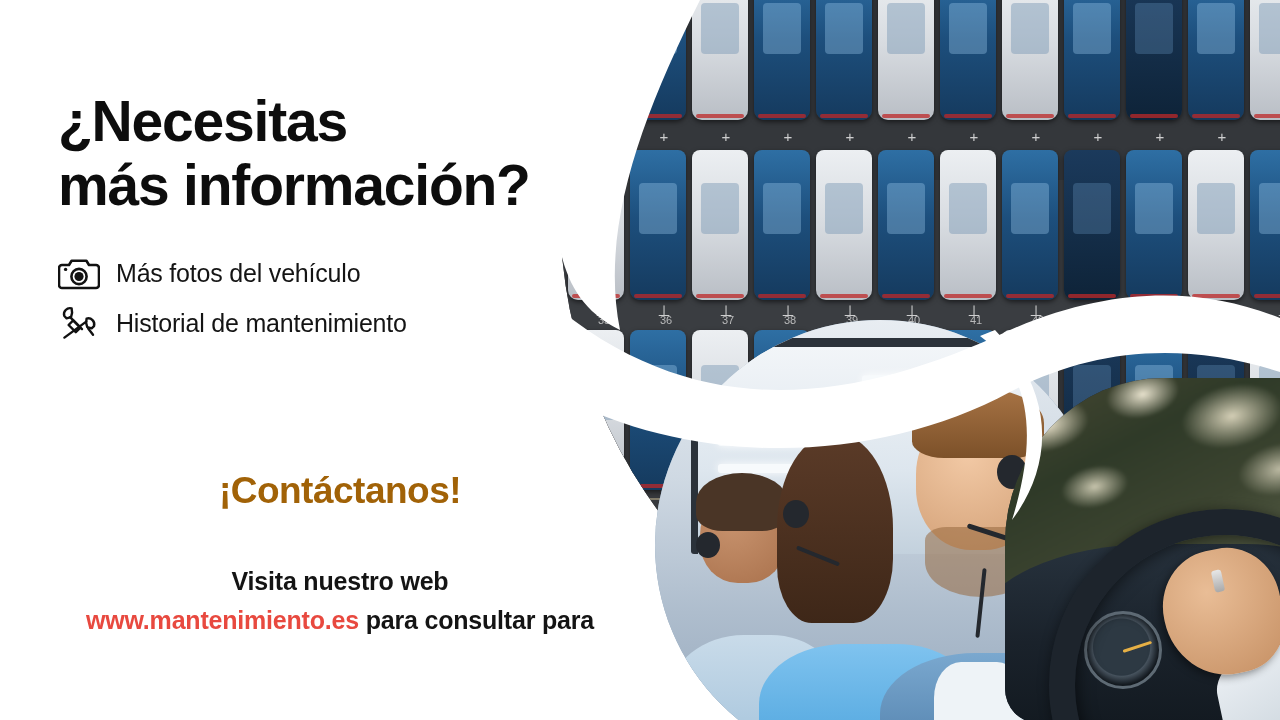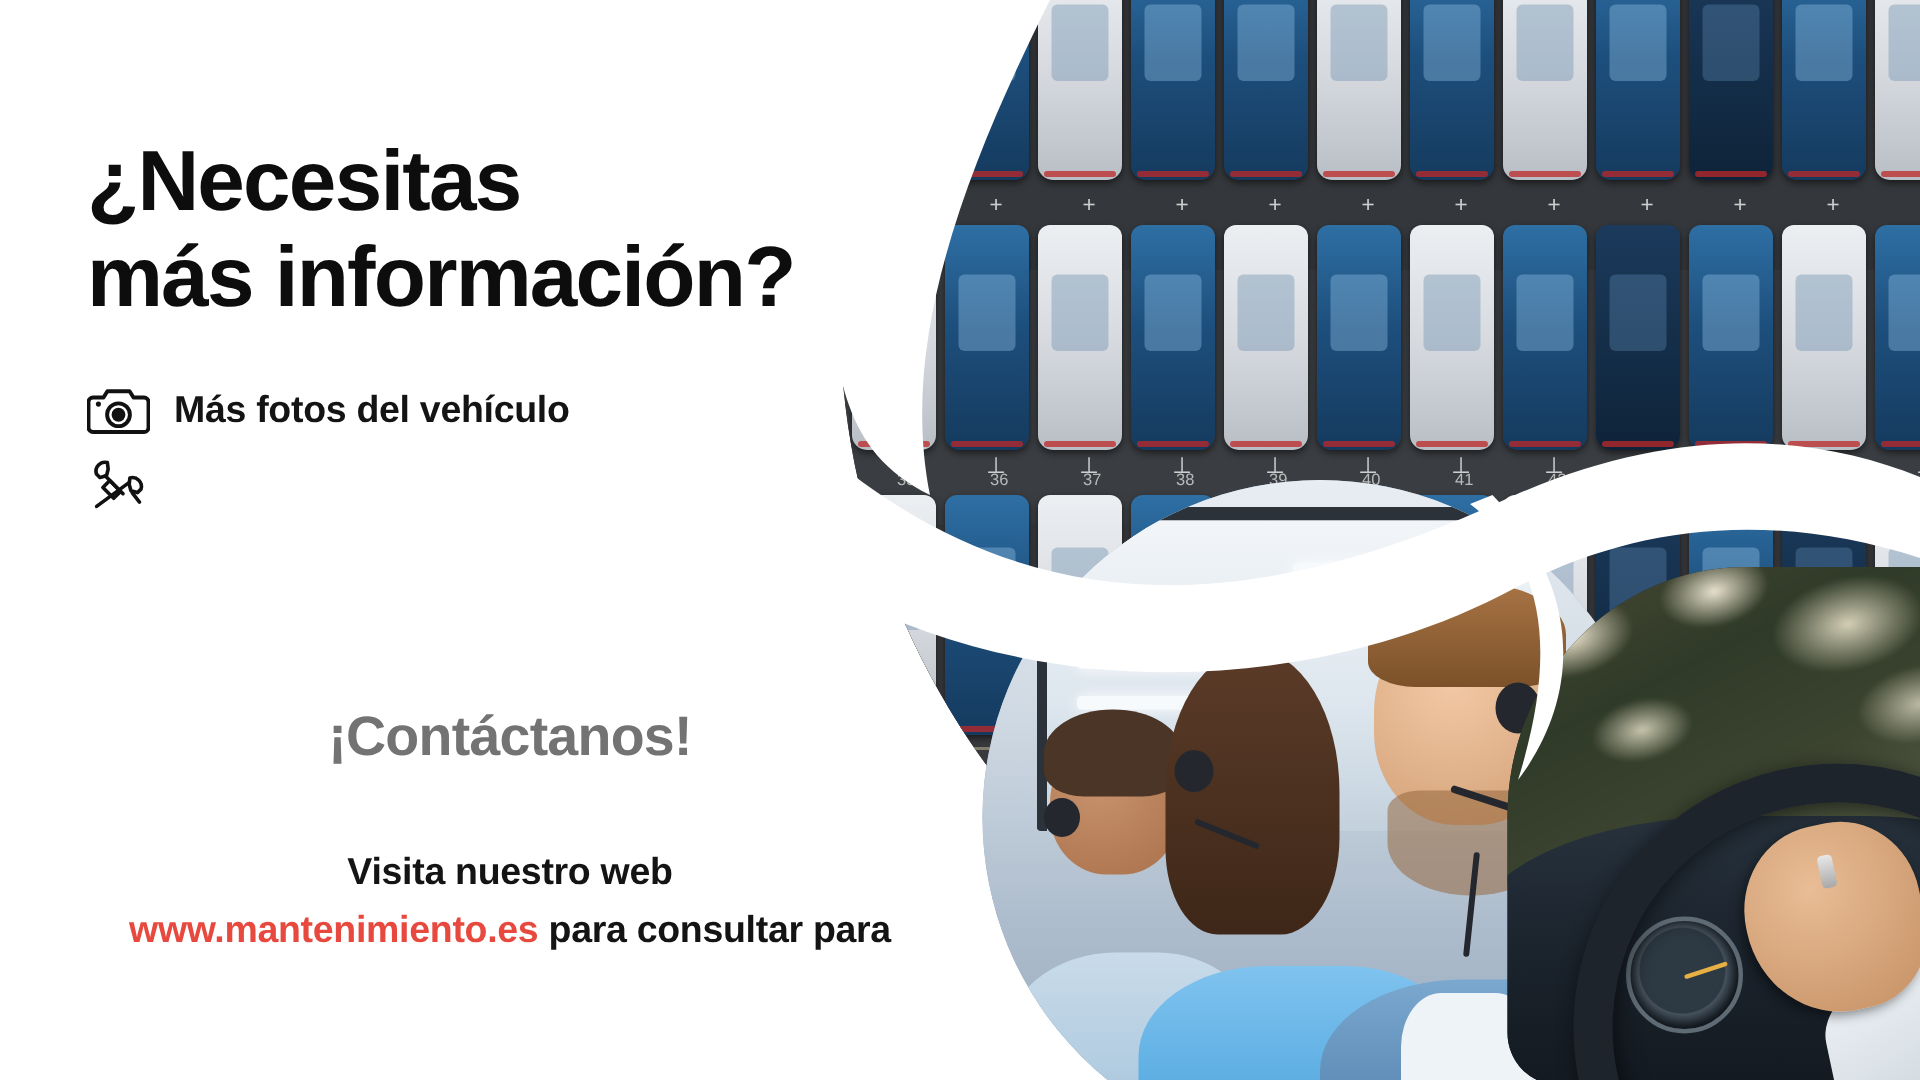--- a/index.html
+++ b/index.html
@@ -210,29 +210,29 @@
     display:flex;align-items:center;
     height:50px;
     gap:14px;
   }
   .feature-icon{
     width:46px;height:38px;flex:0 0 46px;
     display:flex;align-items:center;justify-content:center;
   }
   .feature-icon svg{display:block;}
   .feature-label{
-    font-size:25px;font-weight:bold;color:#141414;letter-spacing:-.2px;
+    font-size:25px;font-weight:normal;color:#141414;letter-spacing:-.2px;
     white-space:nowrap;
   }
 
   .cta{
     position:absolute;left:0;top:470px;width:680px;
     text-align:center;
     font-size:37px;font-weight:bold;
-    color:#737373;
+    color:#a16207;
     letter-spacing:-.5px;
   }
 
   .web-block{
     position:absolute;left:0;top:562px;width:680px;
     text-align:center;
     font-size:25px;font-weight:bold;color:#141414;
     line-height:1.55;
     letter-spacing:-.2px;
   }
@@ -516,20 +516,21 @@
               <path d="M12.1 13.2L24 25.1"></path>
 
               <path d="M28.6 14.6a6 6 0 0 1 7.4 7.5l-2.4 2.3-4.3-1.2-1.2-4.3z"></path>
               <path d="M28.2 17.6L6.4 33.6"></path>
               <path d="M30.2 24.6l4.8 6.2"></path>
 
               <path d="M15.2 16.4l7.2 7.2-4.6 4.6-7.2-7.2z"></path>
             </g>
           </svg>
         </span>
+        <span class="feature-label">Historial de mantenimiento</span>
       </li>
 
     </ul>
 
     <div class="cta">¡Contáctanos!</div>
 
     <div class="web-block">
       <div>Visita nuestro web</div>
       <div><span class="web-url">www.mantenimiento.es</span><span> para consultar para</span></div>
     </div>

